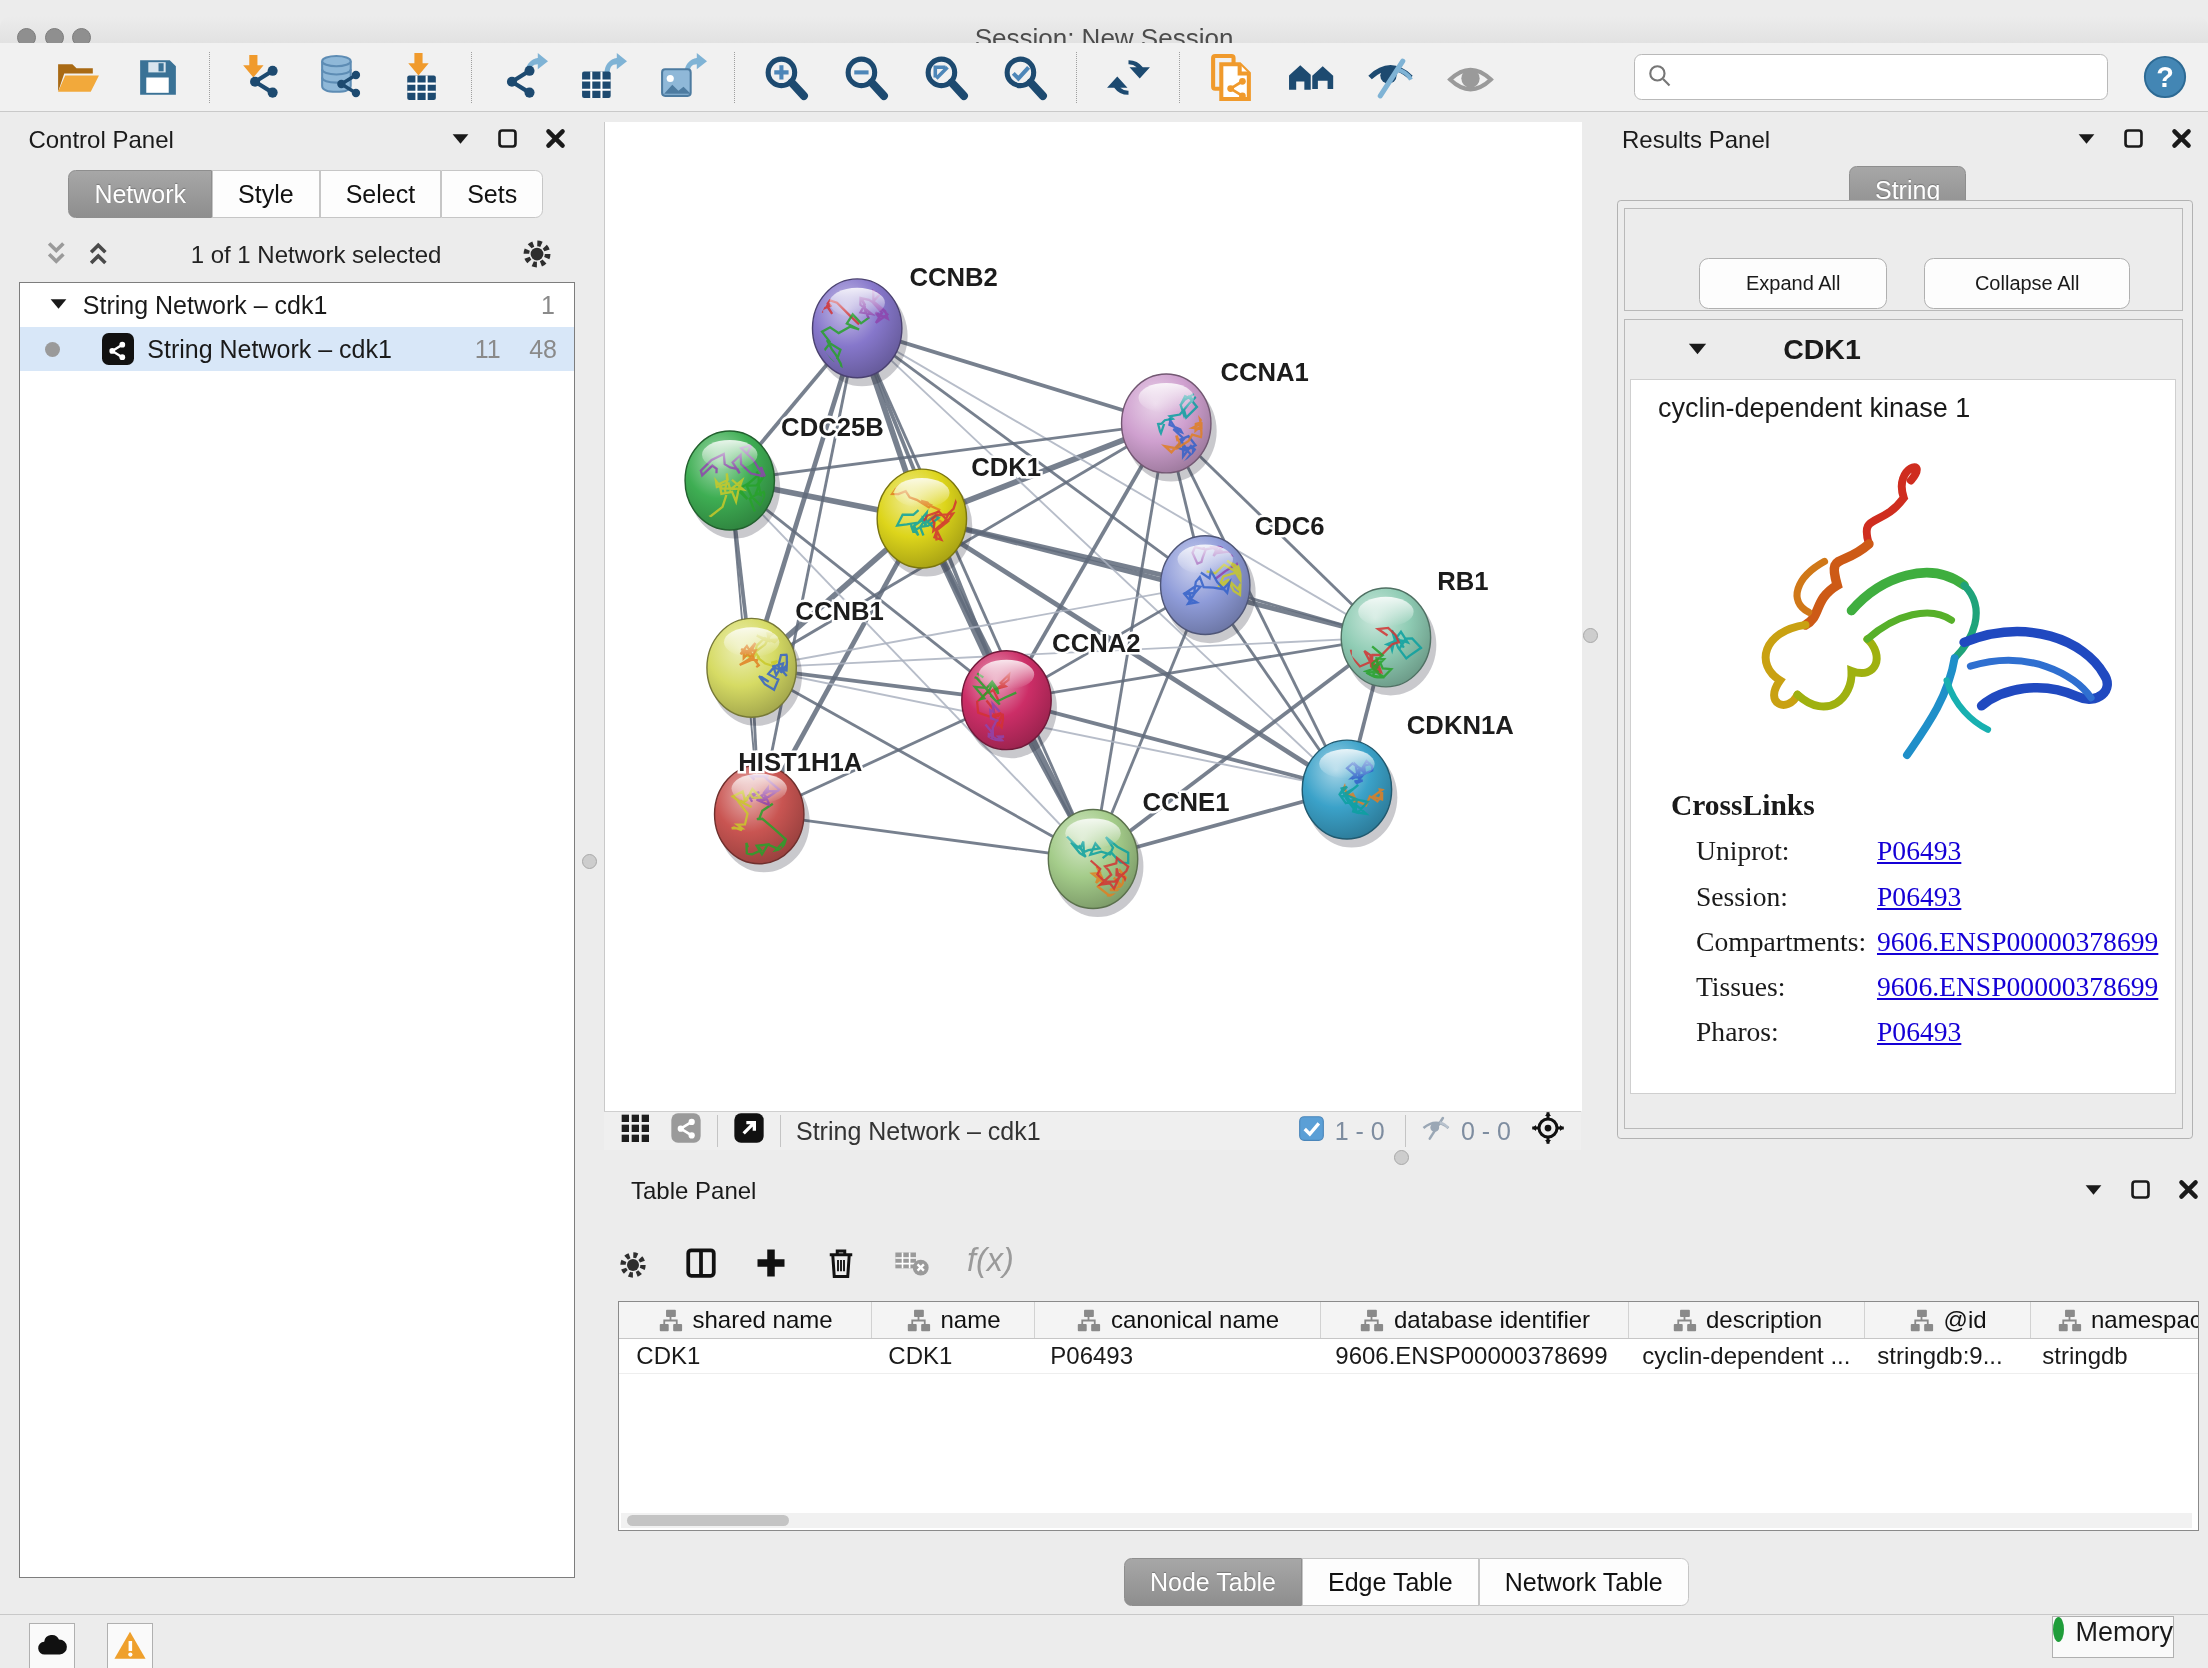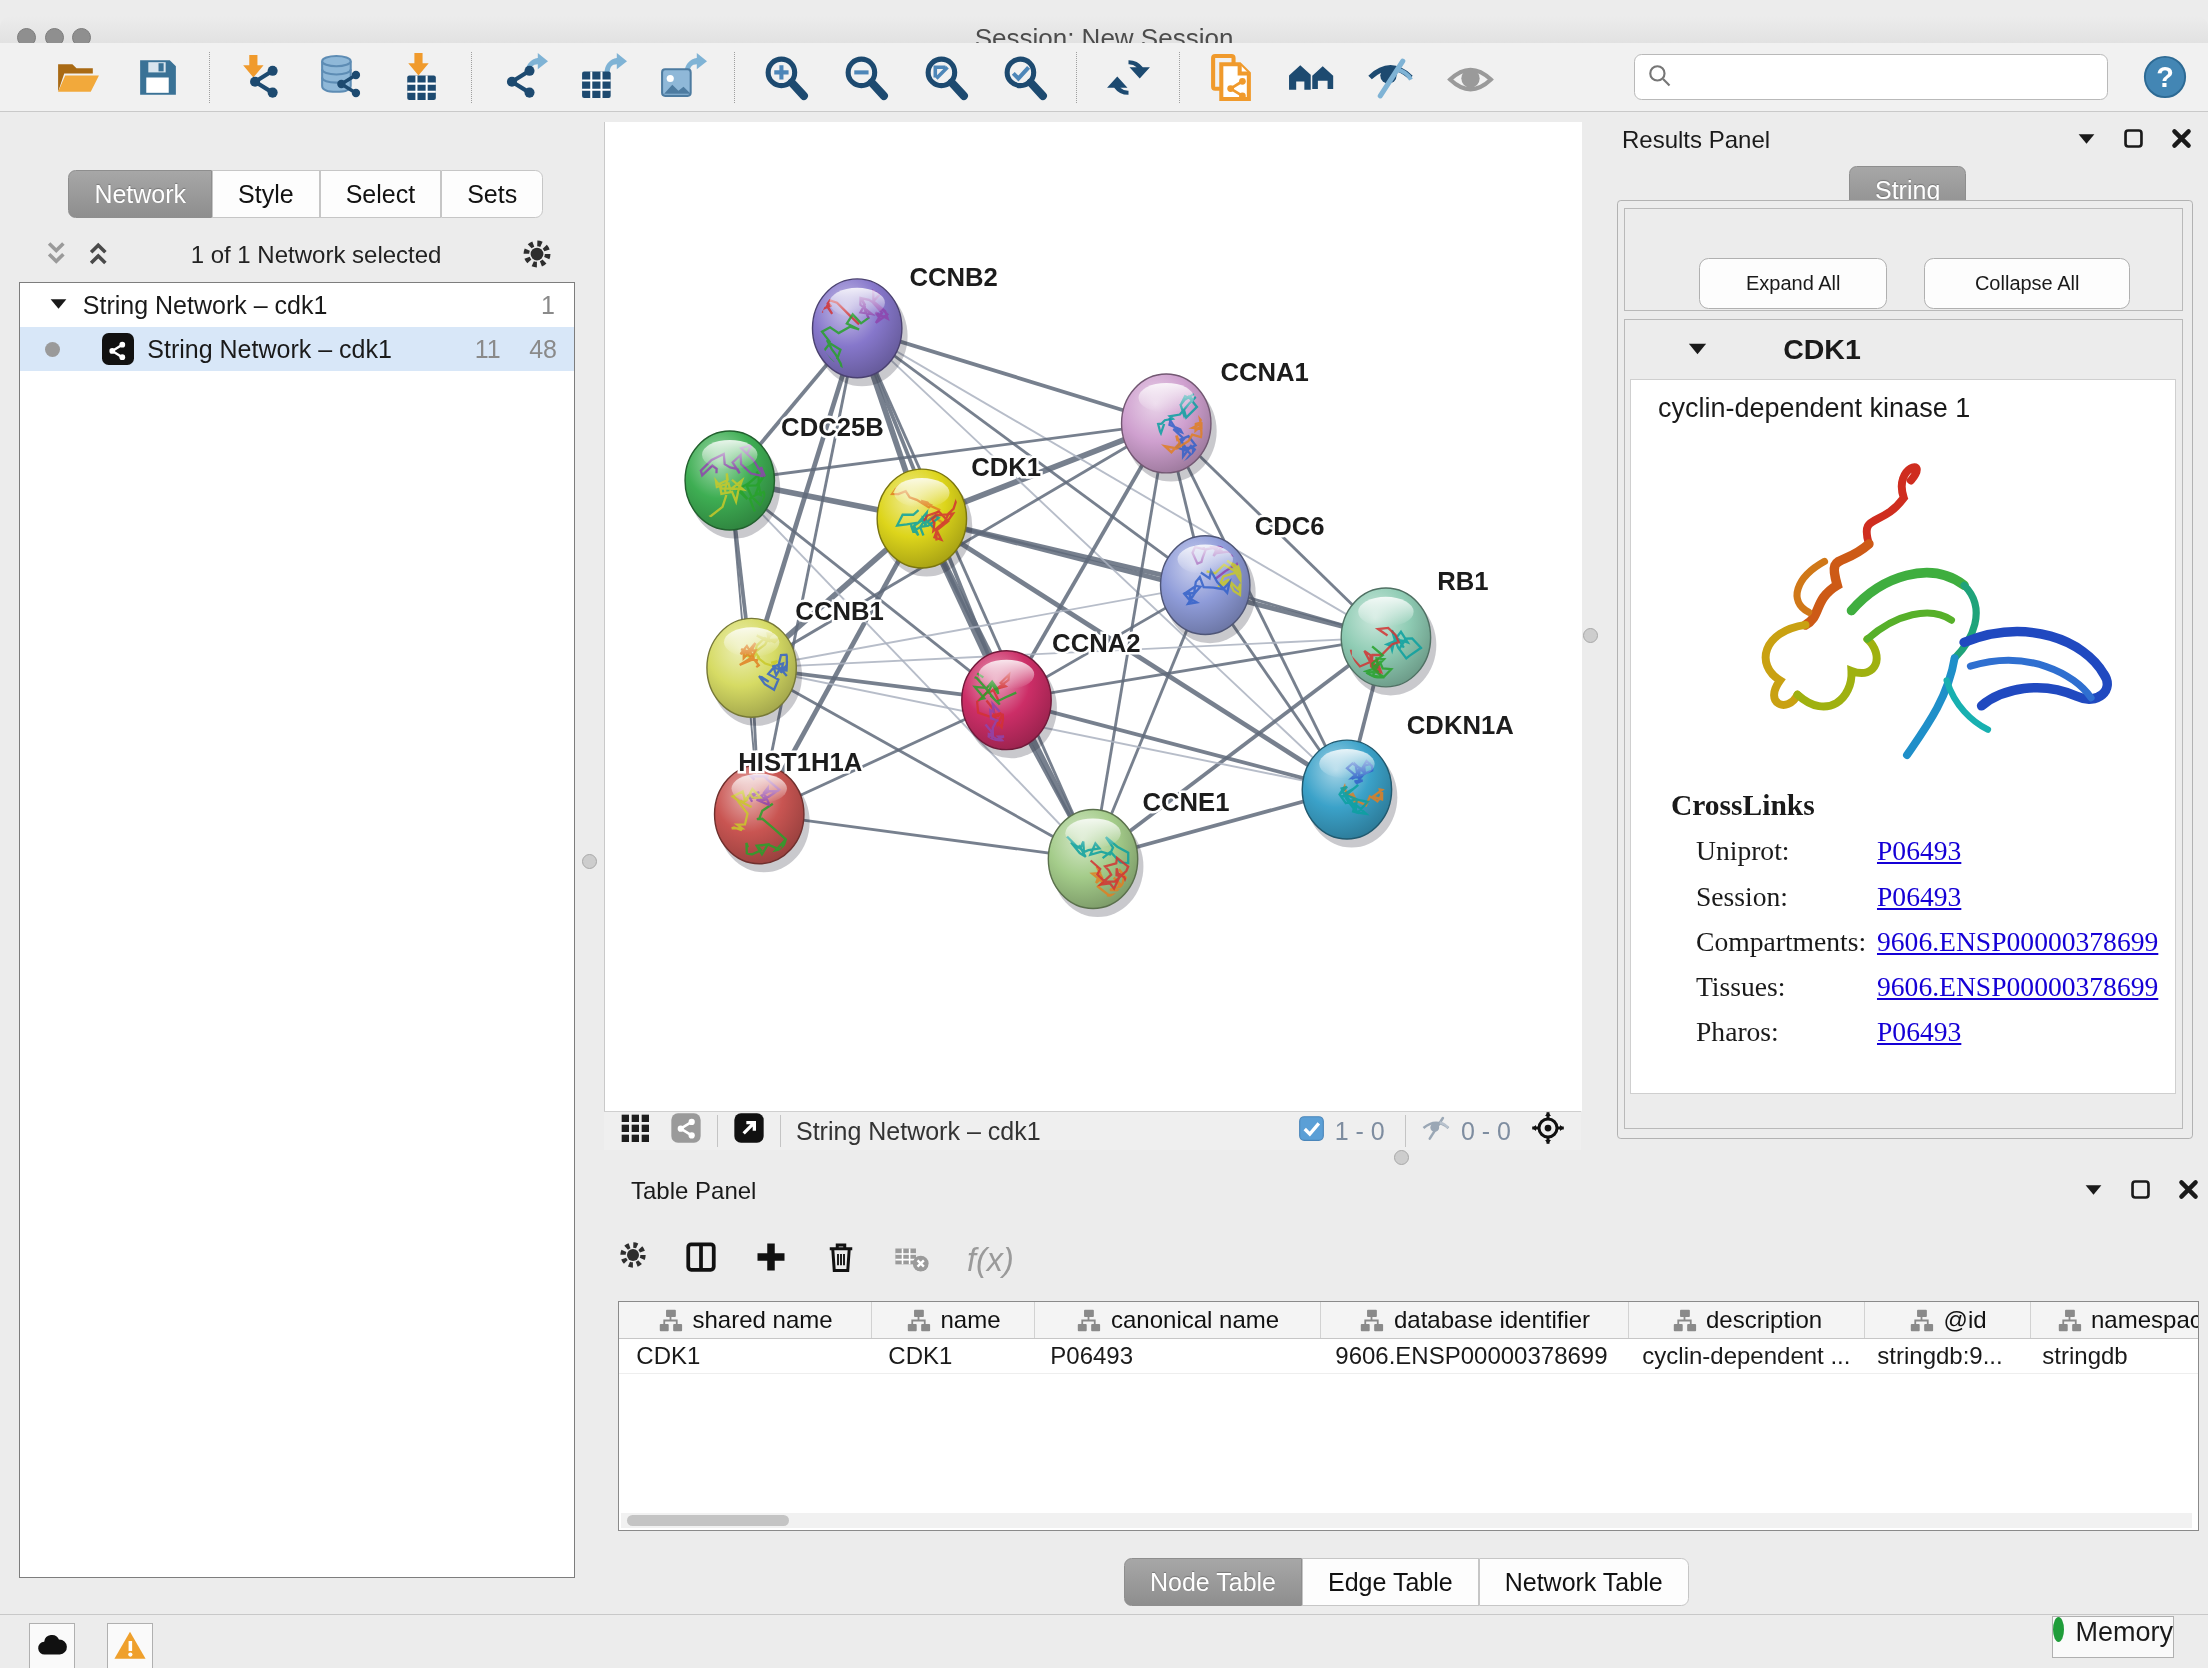--- a/index.html
+++ b/index.html
@@ -66,21 +66,21 @@
               border:1px solid #cfcfcf;}
   #rp-desc{position:absolute;left:27px;top:13.3px;font-size:27px;}
   #crosslinks{position:absolute;left:0;top:409px;width:100%;
               font-family:"Liberation Serif","DejaVu Serif",serif;}
   #cl-title{font-size:29.5px;font-weight:bold;margin-left:40px;}
   .cl-row{display:flex;font-size:27.6px;margin:13.3px 0 13.3px 65px;}
   .cl-label{width:181px;}
   .cl-val{color:#1500d6;text-decoration:underline;}
   
   #table-panel{left:604px;top:1172px;width:1605px;height:442px;}
-  #tp-toolbar{position:absolute;left:13.3px;top:67px;display:flex;align-items:flex-start;}
+  #tp-toolbar{position:absolute;left:13.3px;top:67px;display:flex;align-items:flex-end;}
   .tp-btn{margin-right:34px;display:flex;align-items:center;justify-content:center;}
   #tp-table{position:absolute;left:14.3px;top:129px;width:1579px;height:228px;background:#fff;
             border:1.9px solid #8a8a8a;overflow:hidden;}
   #tp-header{display:flex;background:#f4f4f4;border-bottom:1px solid #c6c6c6;height:36px;}
   .th{display:flex;align-items:center;justify-content:center;font-size:24px;color:#111;
       border-right:1px solid #d2d2d2;overflow:hidden;white-space:nowrap;flex:0 0 auto;}
   .th svg{margin-right:9.5px;flex:0 0 auto;}
   #tp-row{display:flex;height:34px;border-bottom:1px solid #eee;}
   .td{font-size:24px;display:flex;align-items:center;padding-left:17px;overflow:hidden;
       white-space:nowrap;flex:0 0 auto;}
@@ -278,20 +278,33 @@
         </svg></span>
     <input id="search-input" placeholder="" style="">
   </div>
   <div id="help-btn"><svg width="46" height="46" viewBox="0 0 48 48">
         <circle cx="24" cy="24" r="21" fill="#4386b4" stroke="#2d6a94" stroke-width="2"></circle>
         <text x="24" y="34" text-anchor="middle" font-size="30" font-weight="bold" fill="#fff" font-family="Liberation Serif,serif">?</text>
       </svg></div>
 </div>
 
 <div id="control-panel" class="abs">
+  <div style="display:flex;align-items:center;height:36px;">
+    <span class="panel-head" style="margin-left:17px">Control Panel</span>
+    <span style="flex:1"></span>
+    <span class="pctl"><svg width="21" height="21" viewBox="0 0 24 24">
+          <path d="M3 7l9 11 9-11z" fill="#1a1a1a"></path>
+        </svg></span>
+    <span class="pctl"><svg width="23" height="23" viewBox="0 0 26 26">
+          <rect x="4" y="4" width="18" height="18" rx="3" fill="none" stroke="#1a1a1a" stroke-width="3"></rect>
+        </svg></span>
+    <span class="pctl" style="margin-right:13.3px"><svg width="23" height="23" viewBox="0 0 26 26">
+          <path d="M5 5l16 16M21 5L5 21" stroke="#1a1a1a" stroke-width="5" stroke-linecap="round"></path>
+        </svg></span>
+  </div>
   <div id="cp-tabs" class="tabbar">
       <div class="tab sel">Network</div>
       <div class="tab">Style</div>
       <div class="tab">Select</div>
       <div class="tab">Sets</div>
     </div>
   <div id="cp-subhead">
     <span style="margin-left:21px"><svg width="28.5" height="28.5" viewBox="0 0 32 32" style="transform:none">
           <g stroke="#9a9a9a" stroke-width="4" fill="none">
             <path d="M8 5l8 8 8-8M8 17l8 8 8-8"></path>

